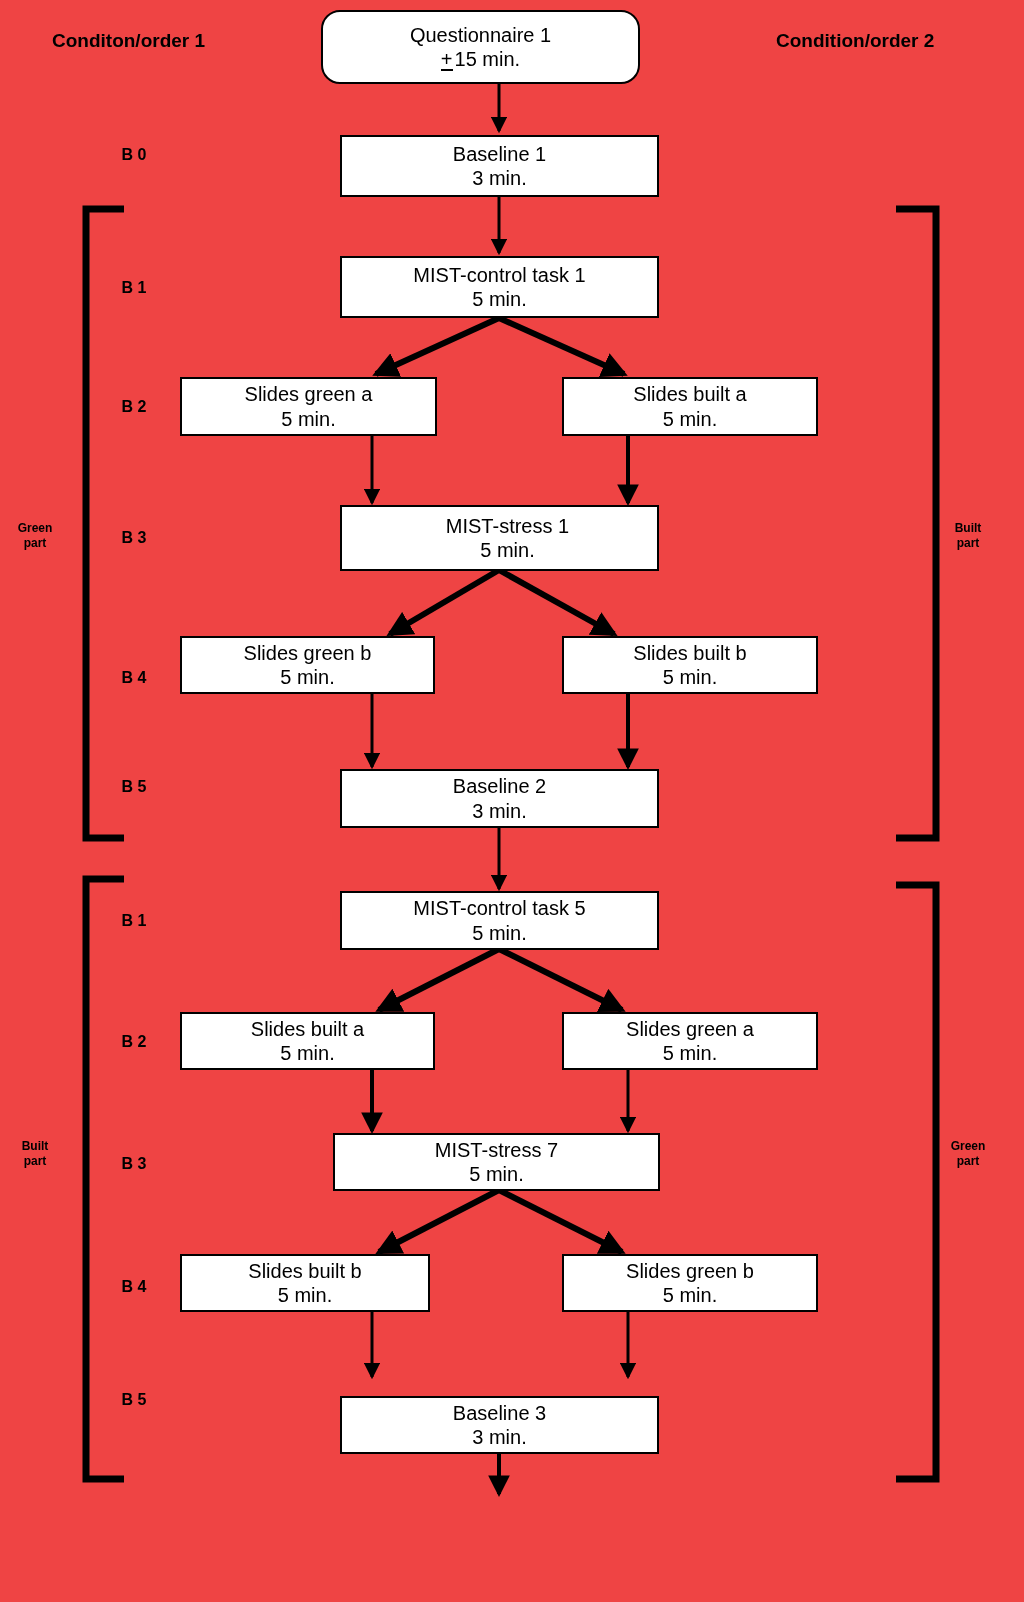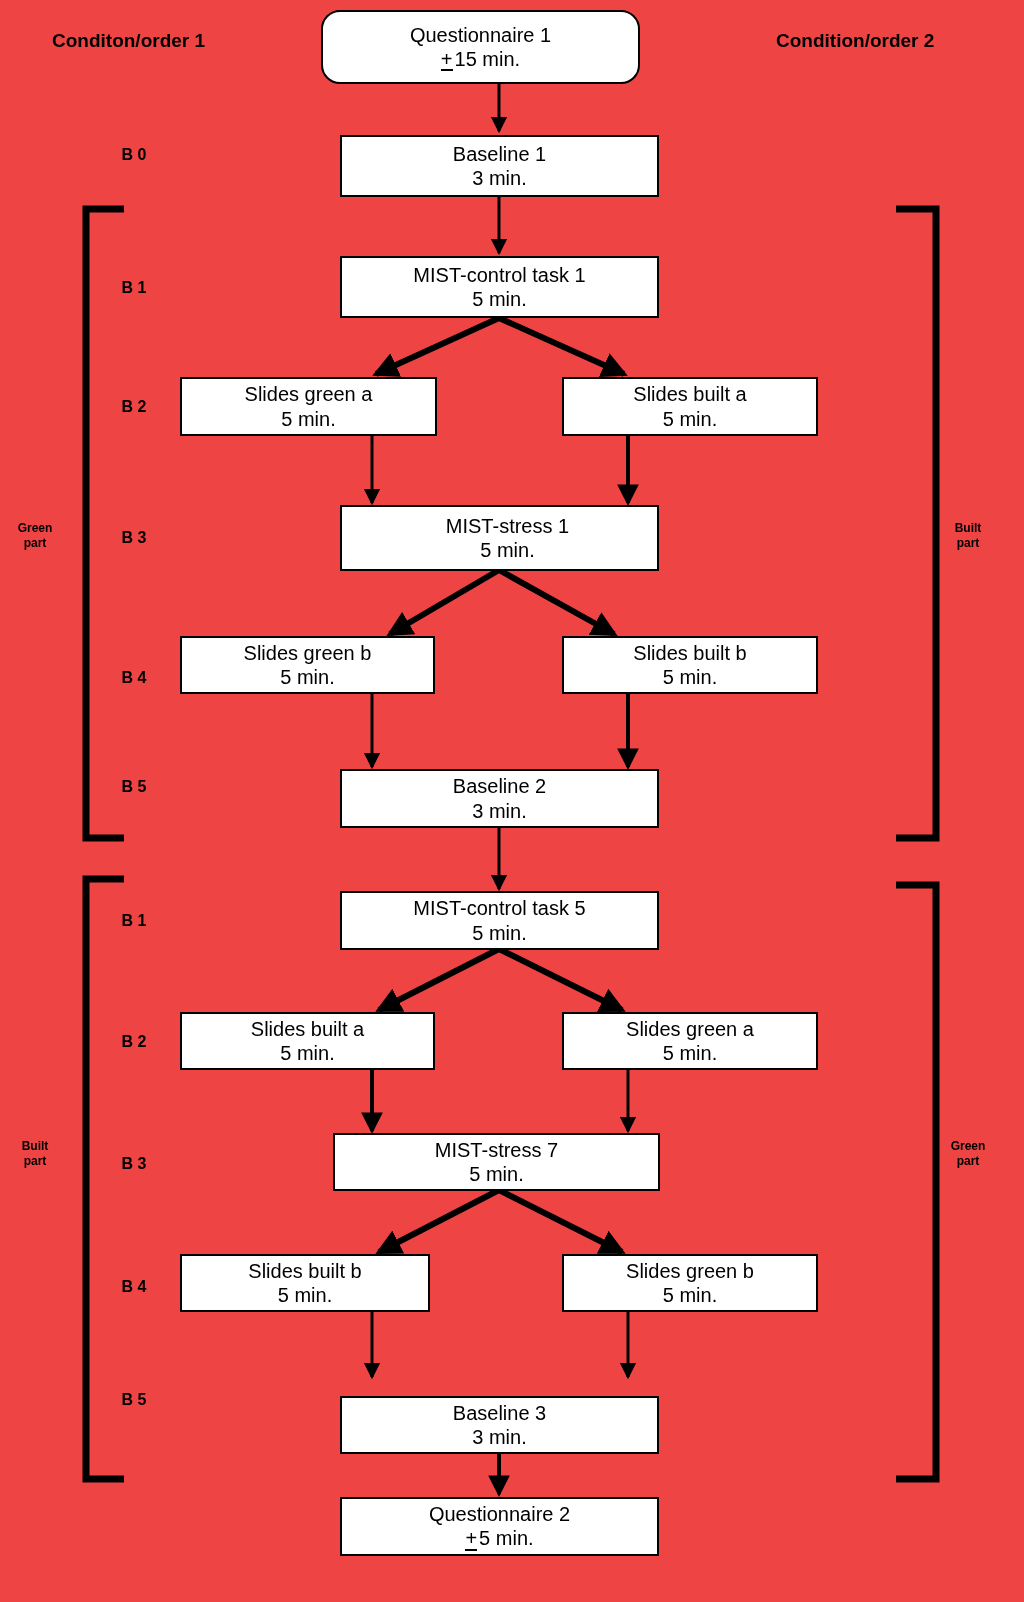--- a/index.html
+++ b/index.html
@@ -257,18 +257,14 @@
   <div class="node" style="left:562px; top:1254px; width:256px; height:58px;">
     <span class="l1">Slides green b</span>
     <span class="l2">5 min.</span>
   </div>
 
   <div class="node" style="left:340px; top:1378px; width:319px; height:58px;margin-top:18px;">
     <span class="l1">Baseline 3</span>
     <span class="l2">3 min.</span>
   </div>
 
-  <div class="node" style="left:340px; top:1497px; width:319px; height:59px;">
-    <span class="l1">Questionnaire 2</span>
-    <span class="l2"><span class="pm">+</span><span>5 min.</span></span>
-  </div>
 
 </div>
 
 </body></html>

